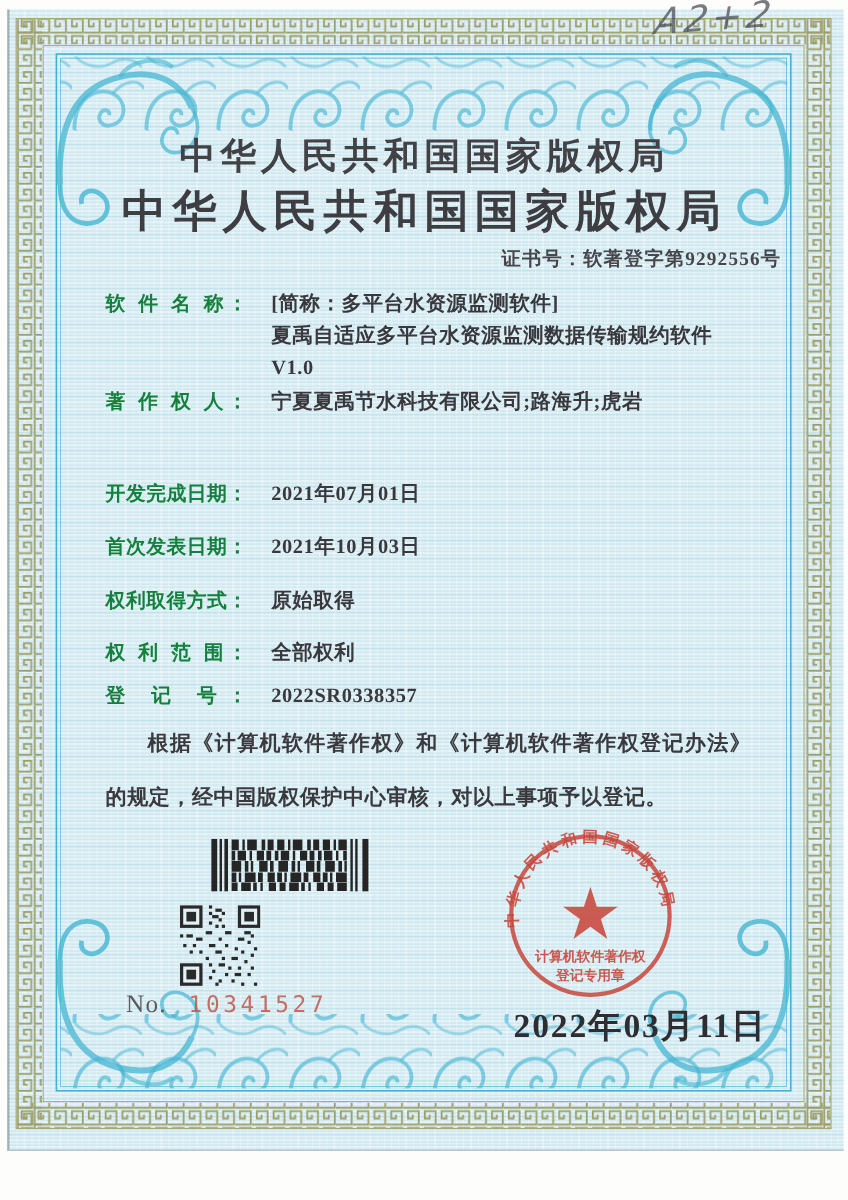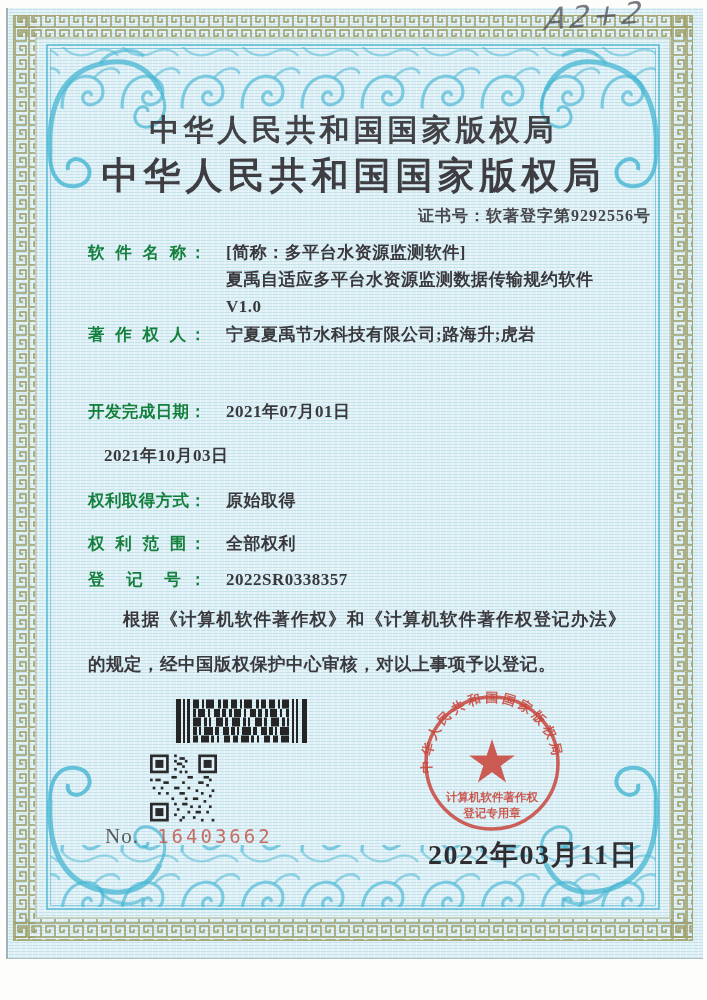--- a/index.html
+++ b/index.html
@@ -110,20 +110,21 @@
       <span>宁夏夏禹节水科技有限公司;路海升;虎岩</span>
     </span>
   </div>
   <div class="frow" style="top:398px">
     <span class="flabel">开发完成日期：</span>
     <span class="fval">
       <span>2021年07月01日</span>
     </span>
   </div>
   <div class="frow" style="top:442px">
+    <span class="flabel">首次发表日期：</span>
     <span class="fval">
       <span>2021年10月03日</span>
     </span>
   </div>
   <div class="frow" style="top:487px">
     <span class="flabel">权利取得方式：</span>
     <span class="fval">
       <span>原始取得</span>
     </span>
   </div>
@@ -214,21 +215,21 @@
         <rect x="12" y="23" width="1" height="1"></rect>
       <rect x="16" y="23" width="1" height="1"></rect>
         <rect x="19" y="24" width="1" height="1"></rect>
         <rect x="23" y="24" width="1" height="1"></rect>
       <rect x="11" y="24" width="1" height="1"></rect>
     </g>
   </svg>
 
   <div class="serial">
     <span class="no-label">No.</span>
-    <span class="no-num">16403662</span>
+    <span class="no-num">10341527</span>
   </div>
 
   <svg class="seal" width="160" height="160" viewBox="-80 -80 160 160">
     <defs>
       <path id="sealArc" d="M -46 40 A 61 61 0 1 1 46 40" fill="none"></path>
     </defs>
     <circle cx="0" cy="0" r="66" fill="none" stroke="#c8473c" stroke-width="3.5" opacity=".85"></circle>
     <path d="M0,-24 L14.1,19.4 L-22.8,-7.4 L22.8,-7.4 L-14.1,19.4 Z" fill="#c8473c" opacity=".88"></path>
     <text font-size="13" font-weight="bold" fill="#c8473c" opacity=".88" letter-spacing="3.5" font-family="Liberation Serif, serif">
       <textPath href="#sealArc" startOffset="12%">中华人民共和国国家版权局</textPath>

